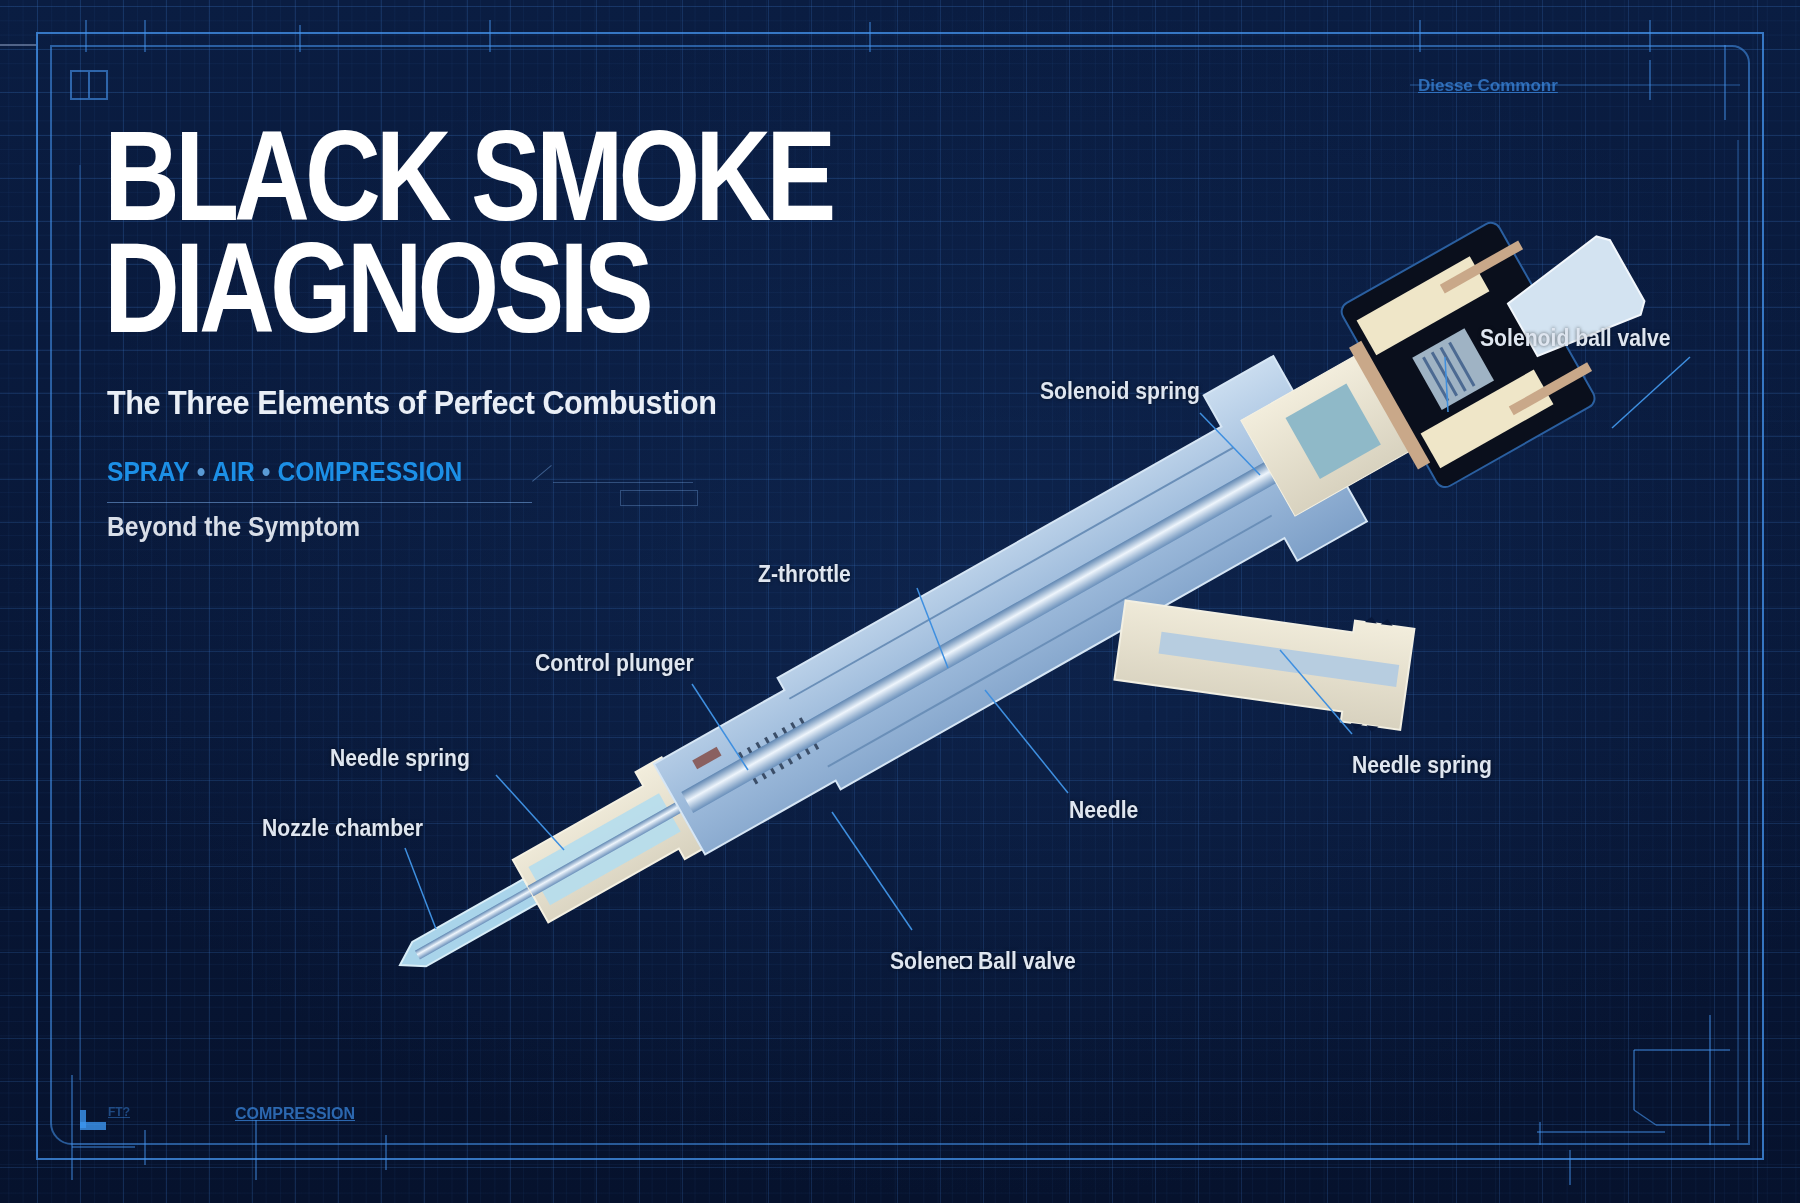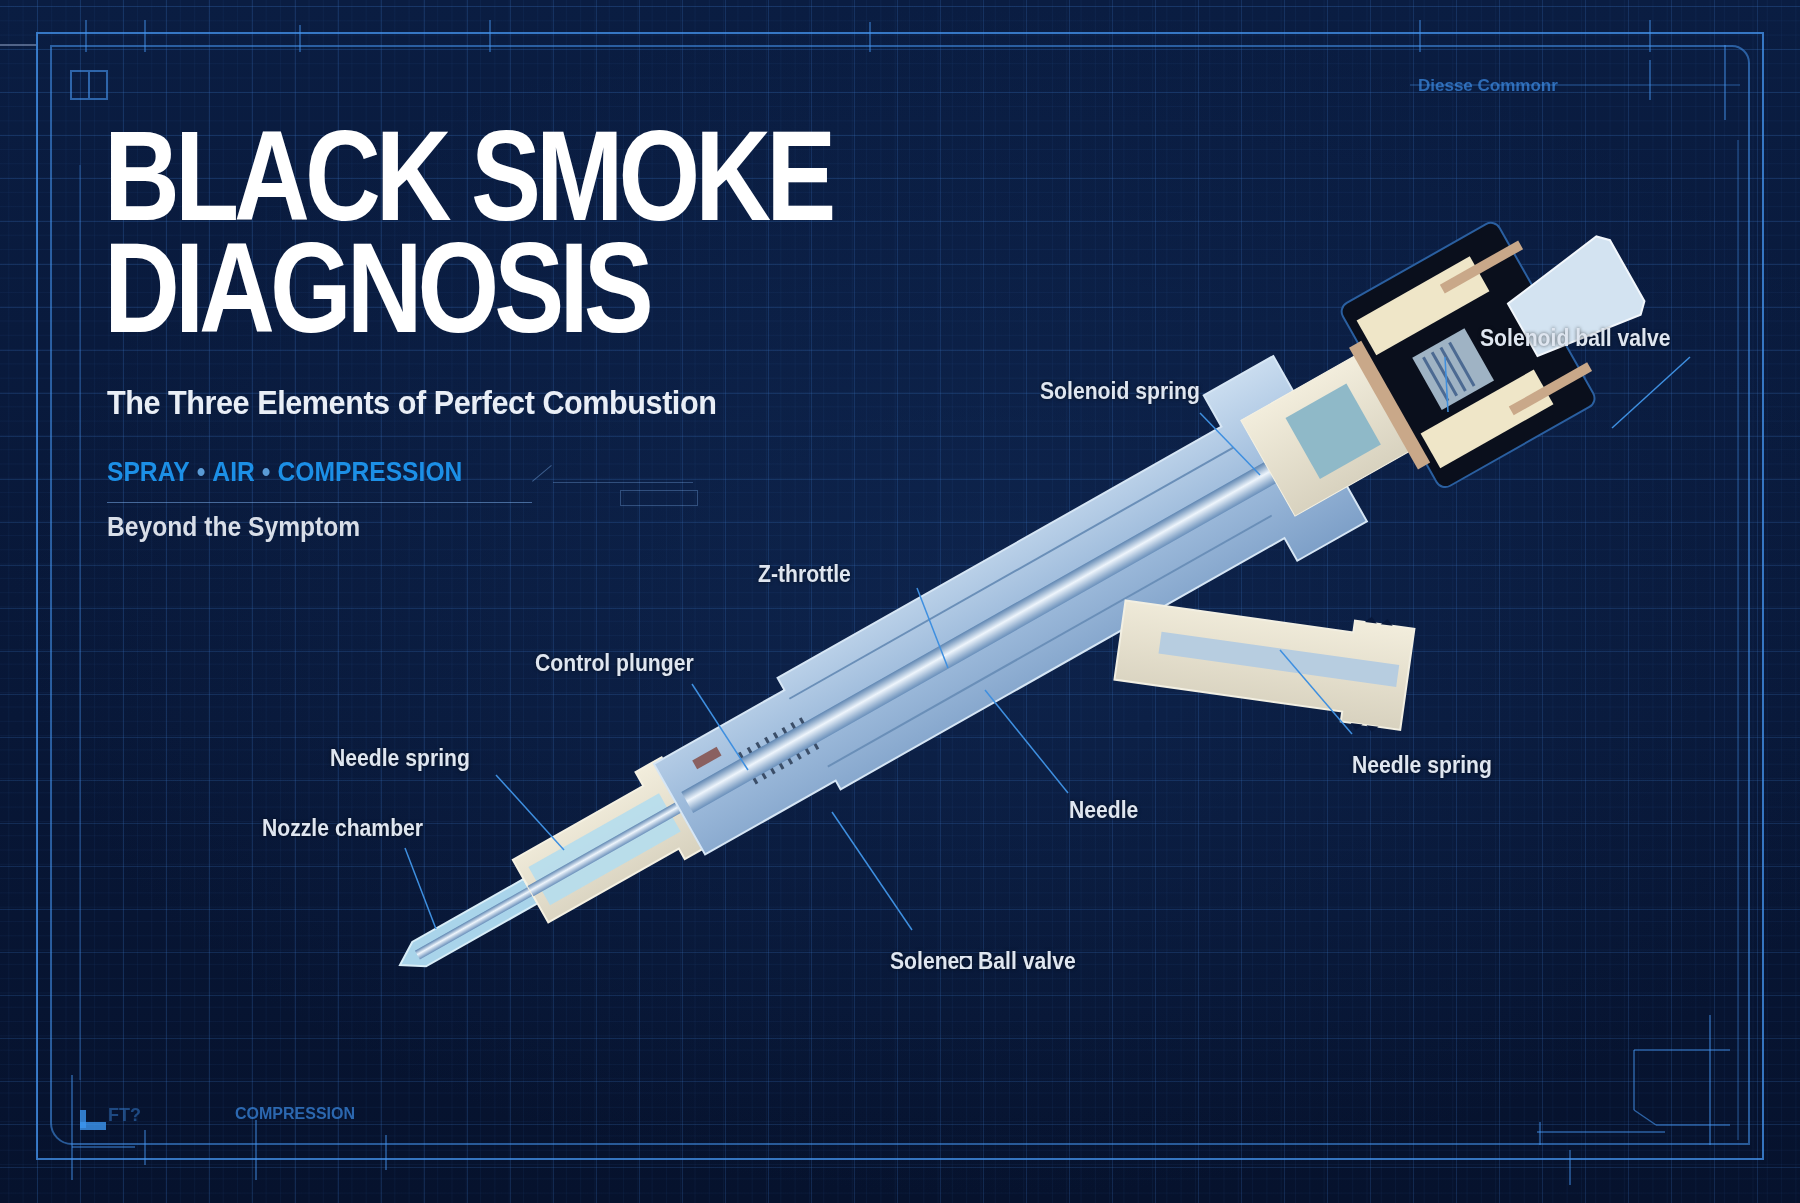--- a/index.html
+++ b/index.html
@@ -22,21 +22,21 @@
   .corner-box::after{content:"";position:absolute;left:16px;top:0;width:2px;height:100%;background:rgba(70,150,240,0.6);}
   .title{position:absolute;left:104px;top:120px;margin:0;color:#ffffff;font-family:"Liberation Sans",sans-serif;font-weight:700;font-size:128px;line-height:112px;letter-spacing:-6px;transform:scaleX(0.82);transform-origin:left top;white-space:nowrap;}
   .subtitle{position:absolute;left:107px;top:383px;color:#e9eef6;font-size:34px;font-weight:700;font-family:"Liberation Sans",sans-serif;transform:scaleX(0.9);transform-origin:left top;letter-spacing:-0.5px;white-space:nowrap;}
   .tagline{position:absolute;left:107px;top:456px;font-size:28px;font-weight:700;color:#1c8fe6;transform:scaleX(0.88);transform-origin:left top;white-space:nowrap;}
   .tagline .dot{color:#5a9bd6;margin:0 8px;}
   .rule{position:absolute;left:107px;top:502px;width:425px;height:1px;background:rgba(120,170,230,0.55);}
   .rule2{position:absolute;left:532px;top:481px;width:25px;height:1px;background:rgba(120,170,230,0.45);transform:rotate(-40deg);transform-origin:left top;}
   .rule3{position:absolute;left:553px;top:482px;width:140px;height:1px;background:rgba(120,170,230,0.35);}
   .mini-box{position:absolute;left:620px;top:490px;width:76px;height:14px;border:1px solid rgba(120,170,230,0.35);}
   .beyond{position:absolute;left:107px;top:511px;color:#d8dee8;font-size:28px;font-weight:700;transform:scaleX(0.88);transform-origin:left top;white-space:nowrap;}
-  .faint-label{position:absolute;color:rgba(60,140,230,0.7);font-weight:700;white-space:nowrap;}
+  .faint-label{position:absolute;color:rgba(60,140,230,0.7);font-weight:700;white-space:nowrap;text-decoration:underline;}
   .callout{position:absolute;color:#dfe6f0;font-size:23px;font-weight:700;white-space:nowrap;transform:scaleX(0.92);transform-origin:left top;text-shadow:0 0 4px rgba(0,0,0,0.6);}
   svg.art{position:absolute;left:0;top:0;}
 </style>
 </head>
 <body>
 
 <div class="bg"></div>
 <div class="grid"></div>
 <div class="frame-outer"></div>
 <div class="frame-inner"></div>
@@ -69,21 +69,21 @@
     <line x1="1710" y1="1015" x2="1710" y2="1145"></line>
     <line x1="1537" y1="1132" x2="1665" y2="1132"></line>
     <line x1="1540" y1="1122" x2="1540" y2="1145"></line>
     <line x1="1570" y1="1150" x2="1570" y2="1185"></line>
   </g>
   <rect x="80" y="1122" width="26" height="8" fill="rgba(60,150,240,0.8)"></rect>
   <rect x="80" y="1110" width="6" height="18" fill="rgba(60,150,240,0.8)"></rect>
 </svg>
 
 <div class="faint-label" style="left:1418px;top:76px;font-size:17px;">Diesse Commonr</div>
-<div class="faint-label" style="left:108px;top:1105px;font-size:18px;color:rgba(60,140,230,0.45);">FT?</div>
+<div class="faint-label" style="left:108px;top:1105px;font-size:12px;color:rgba(60,140,230,0.45);">FT?</div>
 <div class="faint-label" style="left:235px;top:1105px;font-size:16px;">COMPRESSION</div>
 
 <h1 class="title">
   <span>BLACK SMOKE</span><br>
   <span>DIAGNOSIS</span>
 </h1>
 <div class="subtitle">The Three Elements of Perfect Combustion</div>
 <div class="tagline">
   <span>SPRAY</span><span class="dot">•</span><span>AIR</span><span class="dot">•</span><span>COMPRESSION</span>
 </div>

